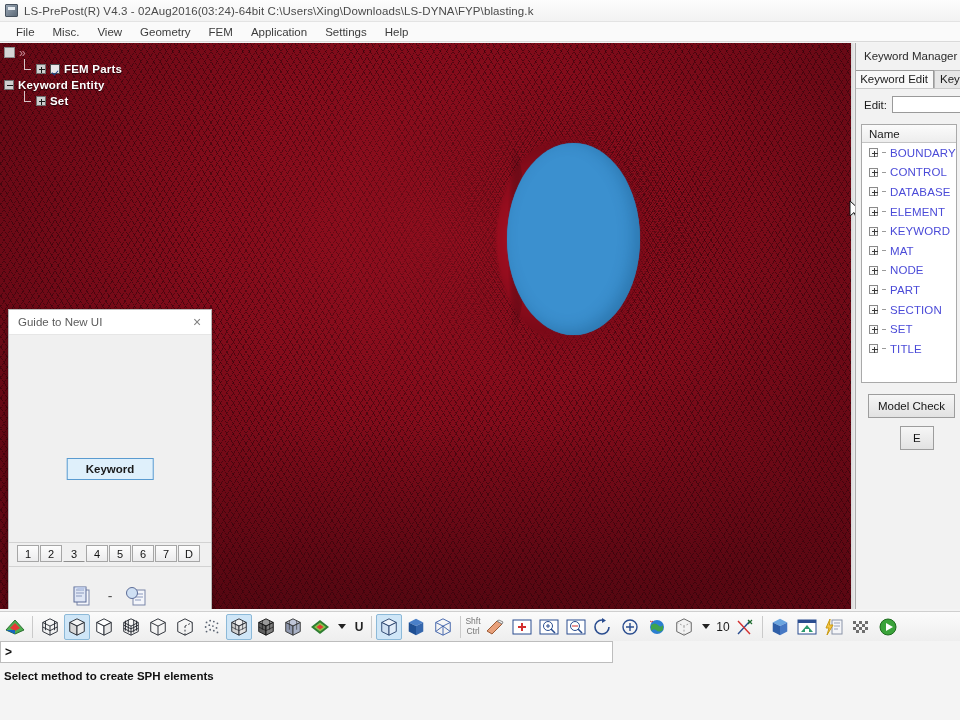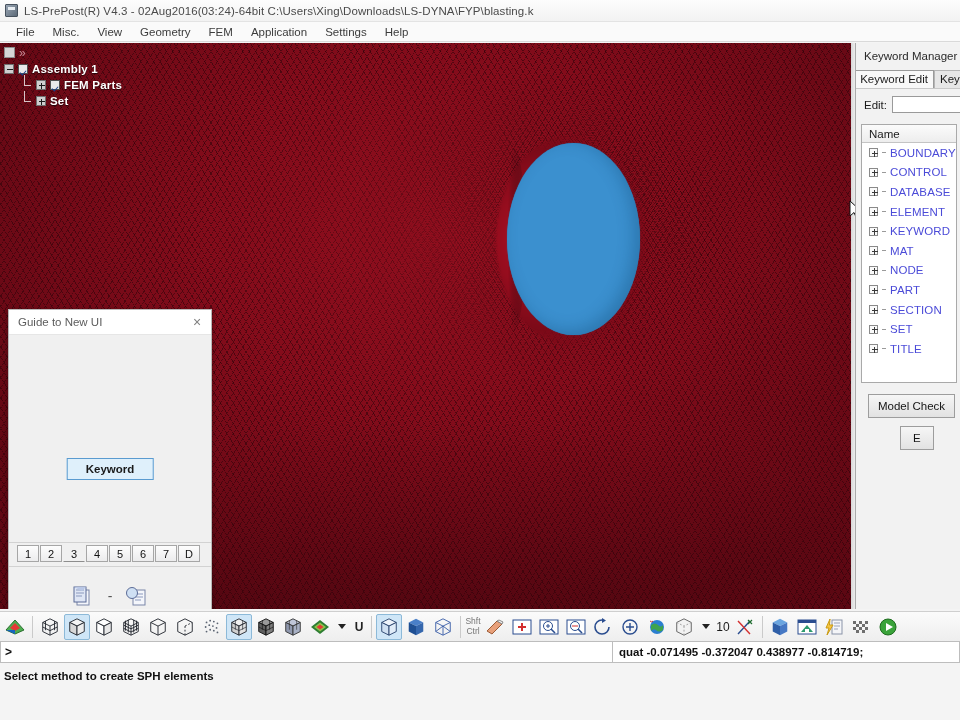--- a/index.html
+++ b/index.html
@@ -297,34 +297,33 @@
     <div class="hole-shadow"></div>
     <div class="sphere-edge"></div>
     <div class="sphere"></div>
 
     <div class="tree-overlay">
       <div class="tree-toprow">
         <div class="tree-sq"></div>
         <div class="tree-chev">»</div>
       </div>
 
-      <div class="tree-row">
-        <div class="tree-exp minus"></div>
-        <div class="tree-chk"></div>
-        <div class="tree-label">Assembly 1</div>
-      </div>
 
       <div class="tree-row">
         <div class="tree-indent"></div>
         <div class="tree-elbow"></div>
         <div class="tree-exp plus"></div>
         <div class="tree-chk"></div>
         <div class="tree-label">FEM Parts</div>
       </div>
 
+      <div class="tree-row">
+        <div class="tree-exp minus"></div>
+        <div class="tree-label">Keyword Entity</div>
+      </div>
 
       <div class="tree-row">
         <div class="tree-indent"></div>
         <div class="tree-elbow"></div>
         <div class="tree-exp plus"></div>
         <div class="tree-label">Set</div>
       </div>
     </div>
 
     <div class="guide">
@@ -712,18 +711,17 @@
     <div class="tb">
       <svg width="22" height="20" viewBox="0 0 22 20">
         <circle cx="11" cy="10" r="8" fill="#3aa33a" stroke="#1d6b1d"></circle>
         <path d="M9 6 L16 10 L9 14 Z" fill="#fff"></path>
         </svg>
     </div>
   </div>
 
   <div class="cmdrow">
     <div class="cmdline">&gt;</div>
-    <div class="quatbox">quat -0.071495 -0.372047 0.438977 -0.814719;</div>
   </div>
 
   <div class="statusbar">Select method to create SPH elements</div>
   <div class="bottomfill"></div>
 </div>
 
 </body></html>

